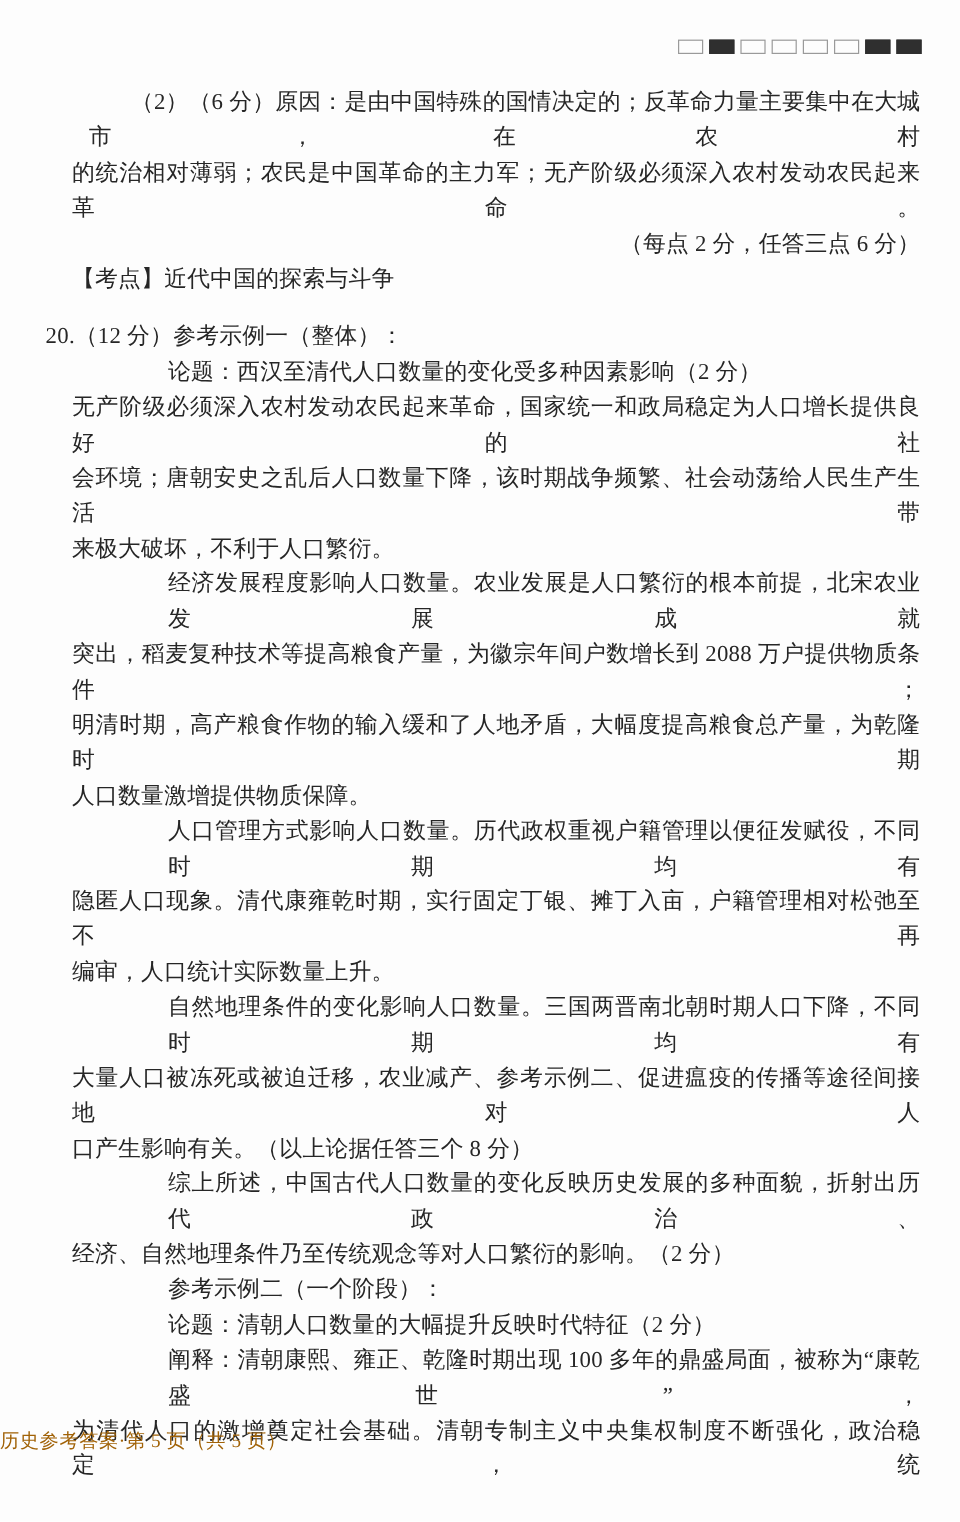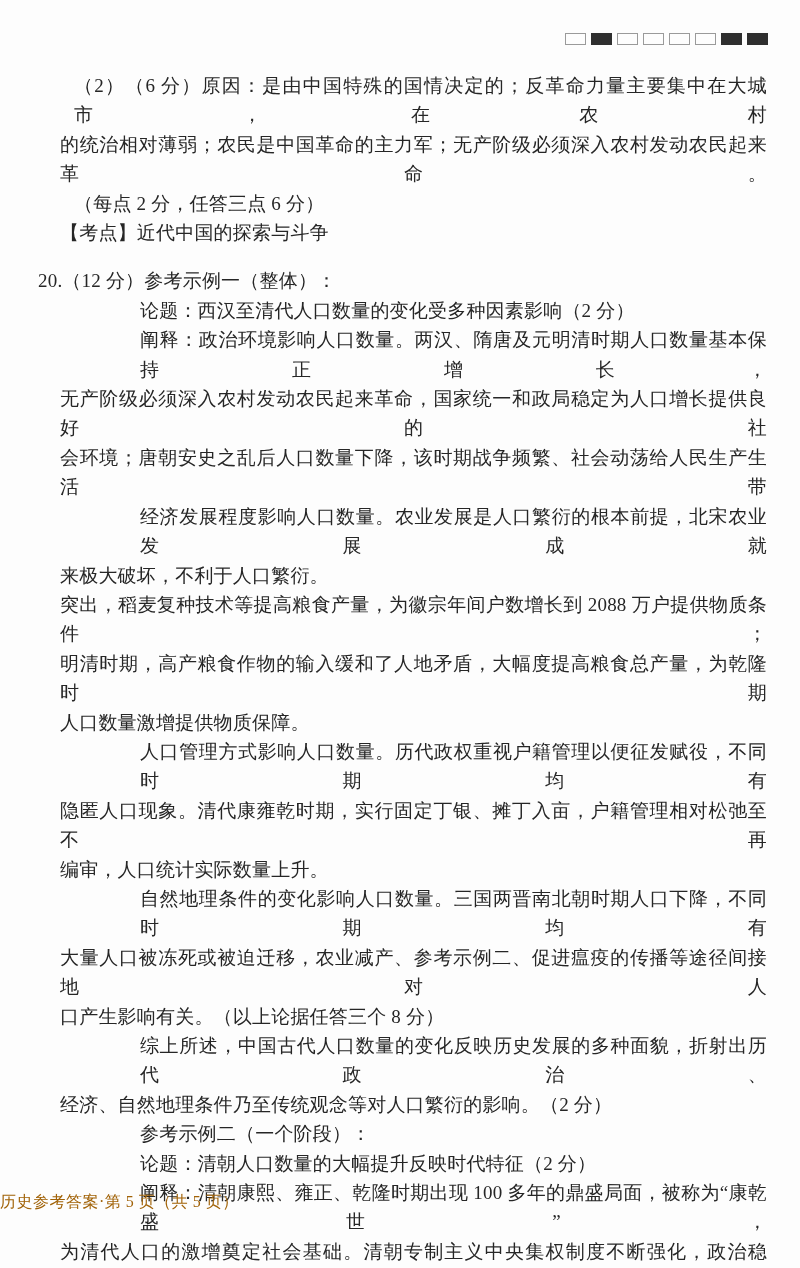--- a/index.html
+++ b/index.html
@@ -30,21 +30,21 @@
     width: 800px;
     padding-left: 60px; padding-right: 33px;
     font-size: 19px;
     letter-spacing: 0.2px;
   }
   .line {
     line-height: 29.4px;
     white-space: nowrap;
   }
   .line.full { white-space: normal; text-align: justify; text-align-last: justify; }
-  .line.p1  { margin-left: 14px; }
+  .line.p1  { margin-left: 14px; text-align: right; }
   .line.ind { margin-left: 80px; }
   .line.num { margin-left: -22px; }
   .block-gap { margin-top: 19px; }
 
   
   .footer {
     position: absolute; top: 1191px; left: 0;
     width: 800px;
     text-align: left;
     font-size: 16px;
@@ -72,25 +72,24 @@
   <div class="content">
     <div>
         <div class="line p1 full">（2）（6 分）原因：是由中国特殊的国情决定的；反革命力量主要集中在大城市，在农村</div>
         <div class="line full">的统治相对薄弱；农民是中国革命的主力军；无产阶级必须深入农村发动农民起来革命。</div>
         <div class="line p1">（每点 2 分，任答三点 6 分）</div>
         <div class="line">【考点】近代中国的探索与斗争</div>
       </div>
     <div class="block-gap">
         <div class="line num">20.（12 分）参考示例一（整体）：</div>
         <div class="line ind">论题：西汉至清代人口数量的变化受多种因素影响（2 分）</div>
-        <div class="line ind full">阐释：政治环境影响人口数量。两汉、隋唐及元明清时期人口数量基本保持正增长，</div>
         <div class="line full">无产阶级必须深入农村发动农民起来革命，国家统一和政局稳定为人口增长提供良好的社</div>
         <div class="line full">会环境；唐朝安史之乱后人口数量下降，该时期战争频繁、社会动荡给人民生产生活带</div>
+        <div class="line">来极大破坏，不利于人口繁衍。</div>
         <div class="line ind full">经济发展程度影响人口数量。农业发展是人口繁衍的根本前提，北宋农业发展成就</div>
-        <div class="line">来极大破坏，不利于人口繁衍。</div>
         <div class="line full">突出，稻麦复种技术等提高粮食产量，为徽宗年间户数增长到 2088 万户提供物质条件；</div>
         <div class="line full">明清时期，高产粮食作物的输入缓和了人地矛盾，大幅度提高粮食总产量，为乾隆时期</div>
         <div class="line">人口数量激增提供物质保障。</div>
         <div class="line ind full">人口管理方式影响人口数量。历代政权重视户籍管理以便征发赋役，不同时期均有</div>
         <div class="line full">隐匿人口现象。清代康雍乾时期，实行固定丁银、摊丁入亩，户籍管理相对松弛至不再</div>
         <div class="line">编审，人口统计实际数量上升。</div>
         <div class="line ind full">自然地理条件的变化影响人口数量。三国两晋南北朝时期人口下降，不同时期均有</div>
         <div class="line full">大量人口被冻死或被迫迁移，农业减产、参考示例二、促进瘟疫的传播等途径间接地对人</div>
         <div class="line">口产生影响有关。（以上论据任答三个 8 分）</div>
         <div class="line ind full">综上所述，中国古代人口数量的变化反映历史发展的多种面貌，折射出历代政治、</div>

